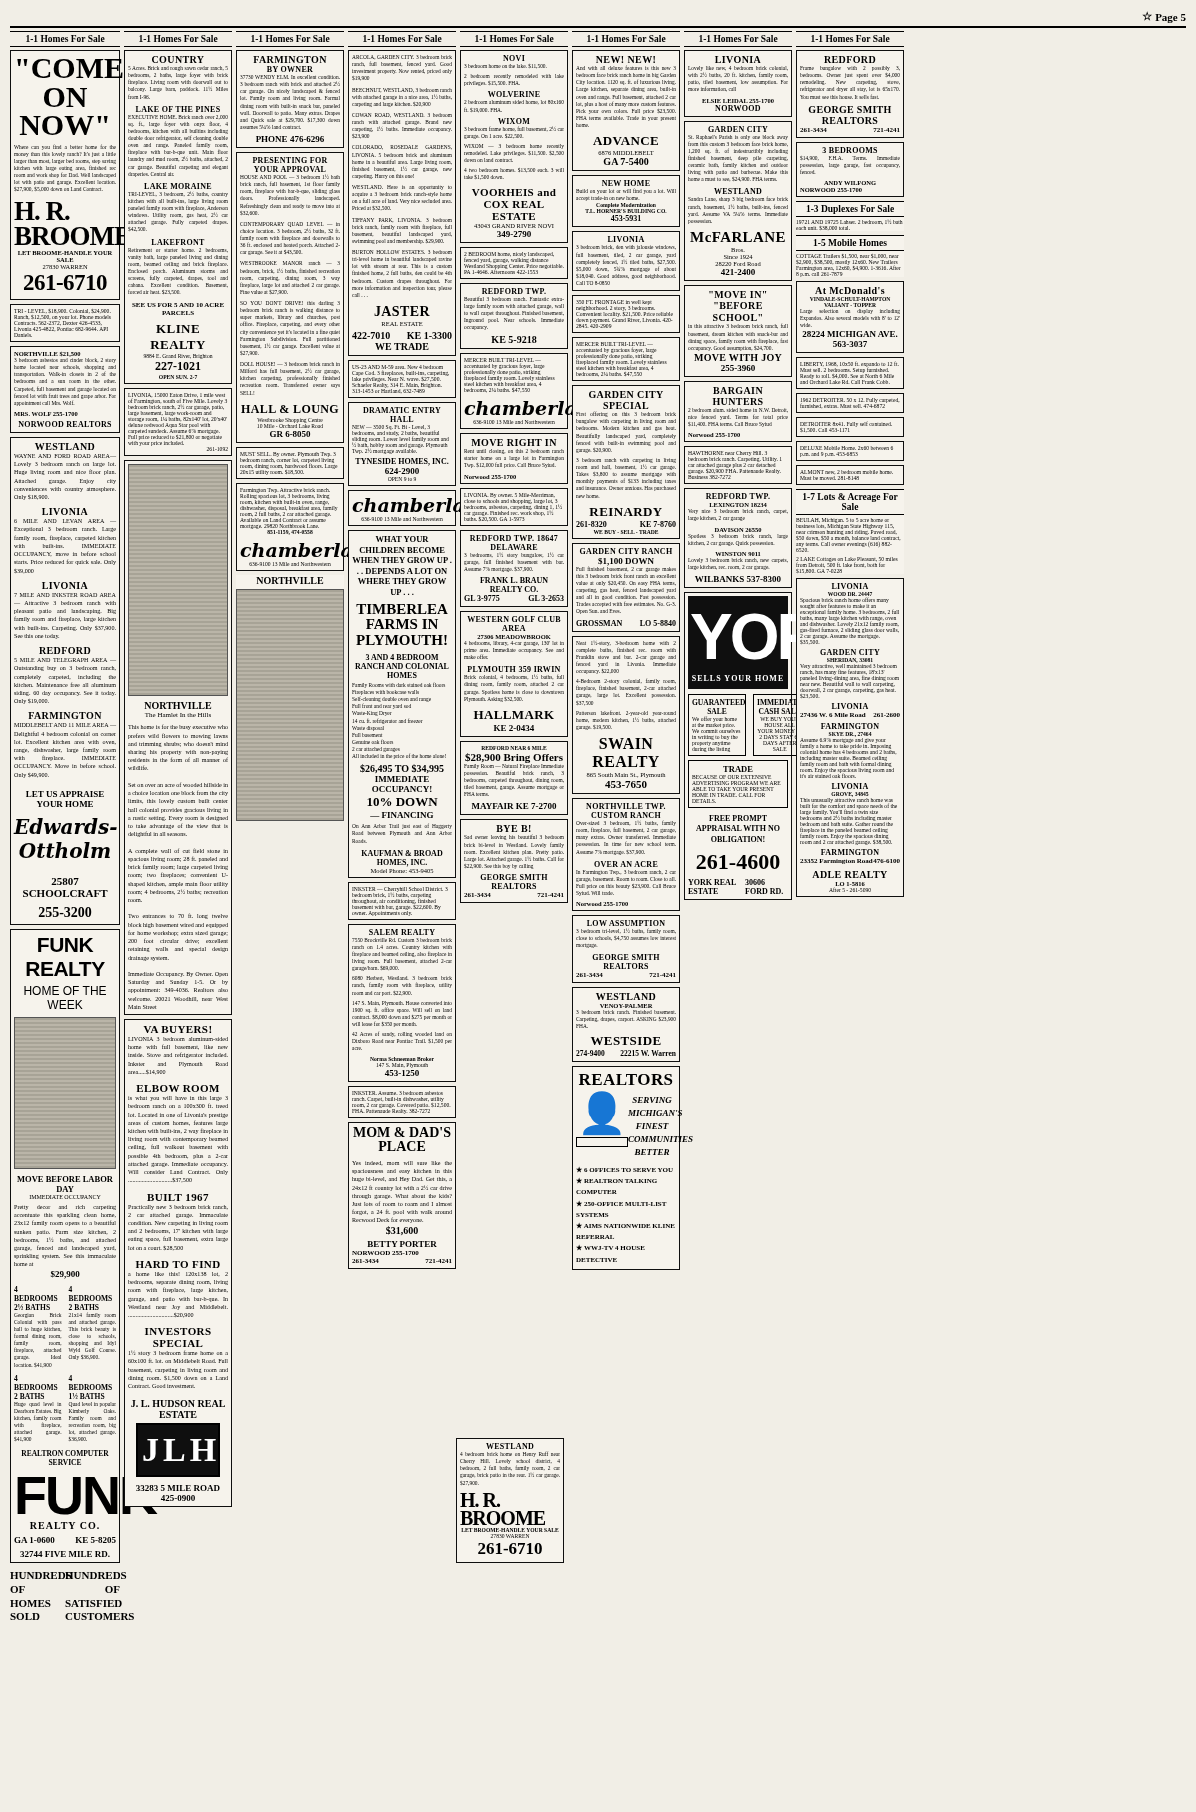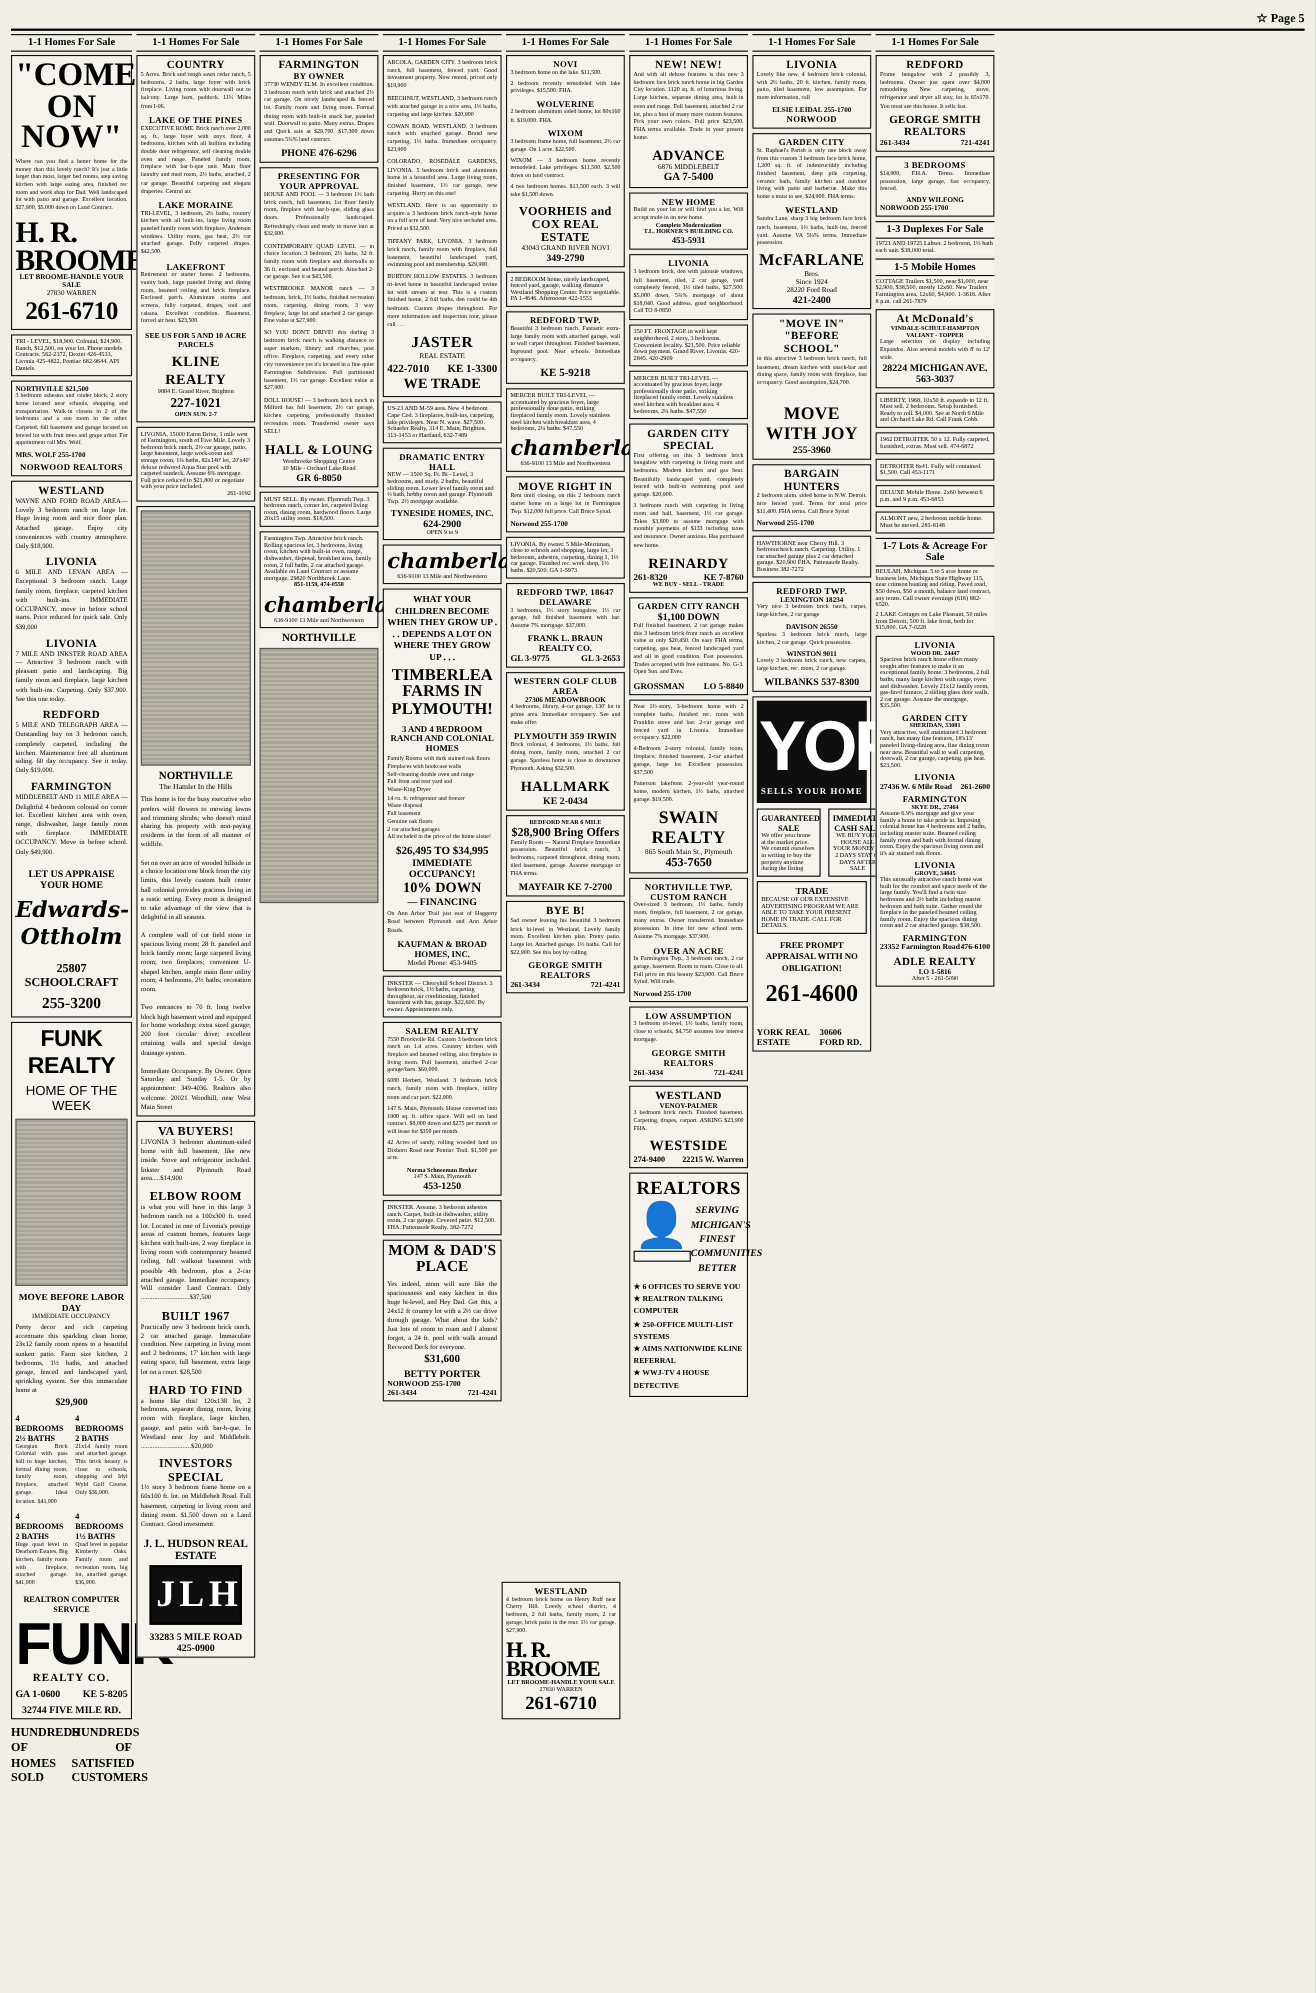--- a/index.html
+++ b/index.html
@@ -271,21 +271,21 @@
         <div class="tiny" style="margin-top:4px">COLORADO, ROSEDALE GARDENS, LIVONIA. 5 bedroom brick and aluminum home in a beautiful area. Large living room, finished basement, 1½ car garage, new carpeting. Hurry on this one!</div>
         <div class="tiny" style="margin-top:4px">WESTLAND. Here is an opportunity to acquire a 3 bedroom brick ranch-style home on a full acre of land. Very nice secluded area. Priced at $32,500.</div>
         <div class="tiny" style="margin-top:4px">TIFFANY PARK, LIVONIA. 3 bedroom brick ranch, family room with fireplace, full basement, beautiful landscaped yard, swimming pool and membership. $29,900.</div>
         <div class="tiny" style="margin-top:4px">BURTON HOLLOW ESTATES. 3 bedroom tri-level home in beautiful landscaped ravine lot with stream at rear. This is a custom finished home, 2 full baths, den could be 4th bedroom. Custom drapes throughout. For more information and inspection tour, please call . . .</div>
         <div class="hd2" style="margin-top:5px;font-size:14px">JASTER</div>
         <div class="ctr sm">REAL ESTATE</div>
         <div style="display:flex;justify-content:space-between;font-size:10px;font-weight:bold;margin-top:3px">
           <span>422-7010</span>
           <span>KE 1-3300</span>
         </div>
-        <div class="ctr b" style="font-size:13px">WE TRADE</div>
+        <div class="ctr b" style="font-size:10px">WE TRADE</div>
       </div>
 
       <div class="ad">
         <div class="xs">US-23 AND M-59 area. New 4 bedroom Cape Cod. 3 fireplaces, built-ins, carpeting, lake privileges. Near N. wave. $27,500. Schaefer Realty, 314 E. Main, Brighton. 313-1453 or Hartland, 632-7489</div>
       </div>
 
       <div class="ad">
         <div class="hd">DRAMATIC ENTRY HALL</div>
         <div class="xs">NEW — 3500 Sq. Ft. Bi - Level, 3 bedrooms, and study, 2 baths, beautiful sliding room. Lower level family room and ½ bath, hobby room and garage. Plymouth Twp. 2½ mortgage available.</div>
         <div class="ctr b" style="font-size:8px;margin-top:3px">TYNESIDE HOMES, INC.</div>
@@ -569,21 +569,21 @@
         <div class="hd2" style="margin-top:4px;font-size:15px">McFARLANE</div>
         <div class="ctr sm">Bros.</div>
         <div class="ctr sm">Since 1924</div>
         <div class="ctr sm">28220 Ford Road</div>
         <div class="ctr b" style="font-size:9px">421-2400</div>
       </div>
 
       <div class="ad">
         <div class="hd2" style="line-height:1.15">"MOVE IN" "BEFORE SCHOOL"</div>
         <div class="tiny">in this attractive 3 bedroom brick ranch, full basement, dream kitchen with snack-bar and dining space, family room with fireplace, fast occupancy. Good assumption, $24,700.</div>
-        <div class="hd" style="margin-top:16px;font-size:16px">MOVE WITH JOY</div>
+        <div class="hd" style="margin-top:0;font-size:10px">MOVE WITH JOY</div>
         <div class="ctr b" style="font-size:9px">255-3960</div>
       </div>
 
       <div class="ad">
         <div class="hd2">BARGAIN HUNTERS</div>
         <div class="tiny">2 bedroom alum. sided home in N.W. Detroit, nice fenced yard. Terms for total price $11,400. FHA terms. Call Bruce Syiud</div>
         <div class="sm b" style="margin-top:3px">Norwood        255-1700</div>
       </div>
 
       <div class="ad">
@@ -615,21 +615,21 @@
             <div class="ctr b" style="font-size:7.5px">IMMEDIATE CASH SALE</div>
             <div class="xs ctr">WE BUY YOUR HOUSE ALL YOUR MONEY IN 2 DAYS STAY 60 DAYS AFTER SALE</div>
           </div>
         </div>
         <div class="boxline" style="margin-top:4px">
           <div class="ctr b" style="font-size:8.5px">TRADE</div>
           <div class="xs">BECAUSE OF OUR EXTENSIVE ADVERTISING PROGRAM WE ARE ABLE TO TAKE YOUR PRESENT HOME IN TRADE. CALL FOR DETAILS.</div>
         </div>
         <div class="ctr b" style="font-size:8px;margin-top:6px;line-height:1.3">FREE PROMPT APPRAISAL WITH NO OBLIGATION!</div>
         <div class="ctr b" style="font-size:22px;margin-top:4px">261-4600</div>
-        <div style="display:flex;justify-content:center;font-size:8px;font-weight:bold;margin-top:18px">
+        <div style="display:flex;justify-content:center;font-size:8px;font-weight:bold;margin-top:3px">
           <span>YORK REAL ESTATE</span>
           <span>30606 FORD RD.</span>
         </div>
       </div>
     </div>
 
     <div class="col c8">
       <div class="colhead">1-1 Homes For Sale</div>
 
       <div class="ad">

